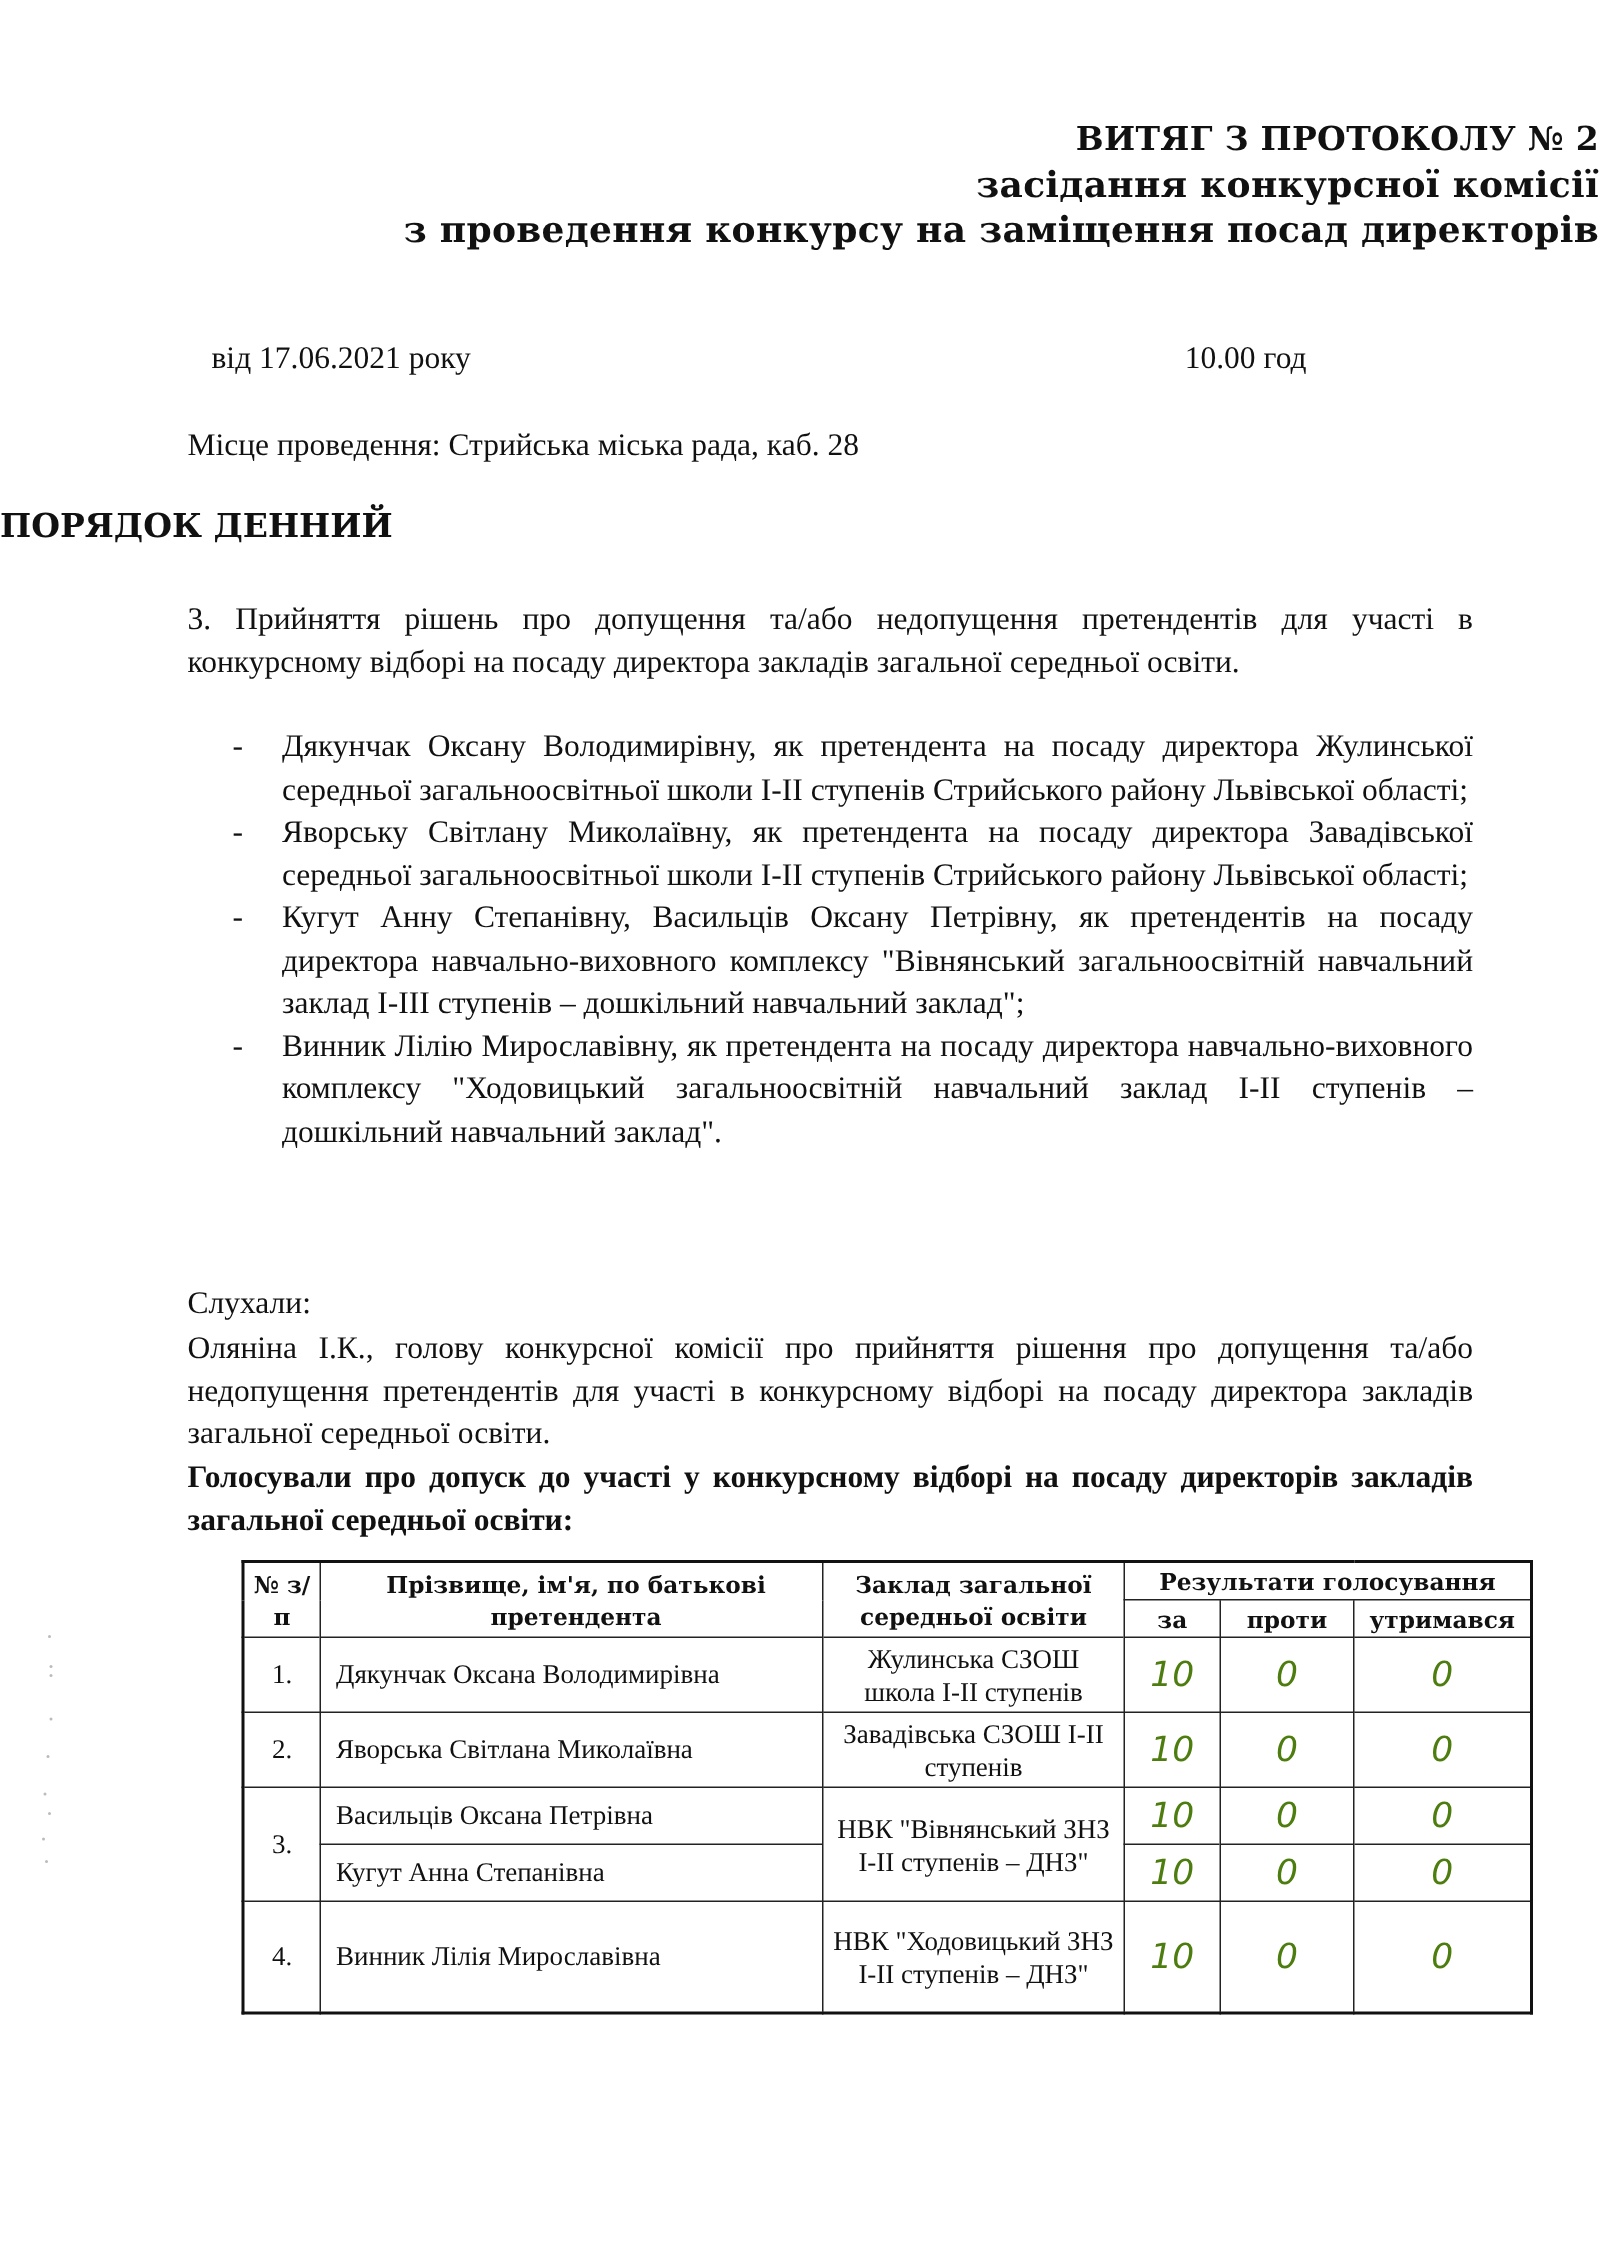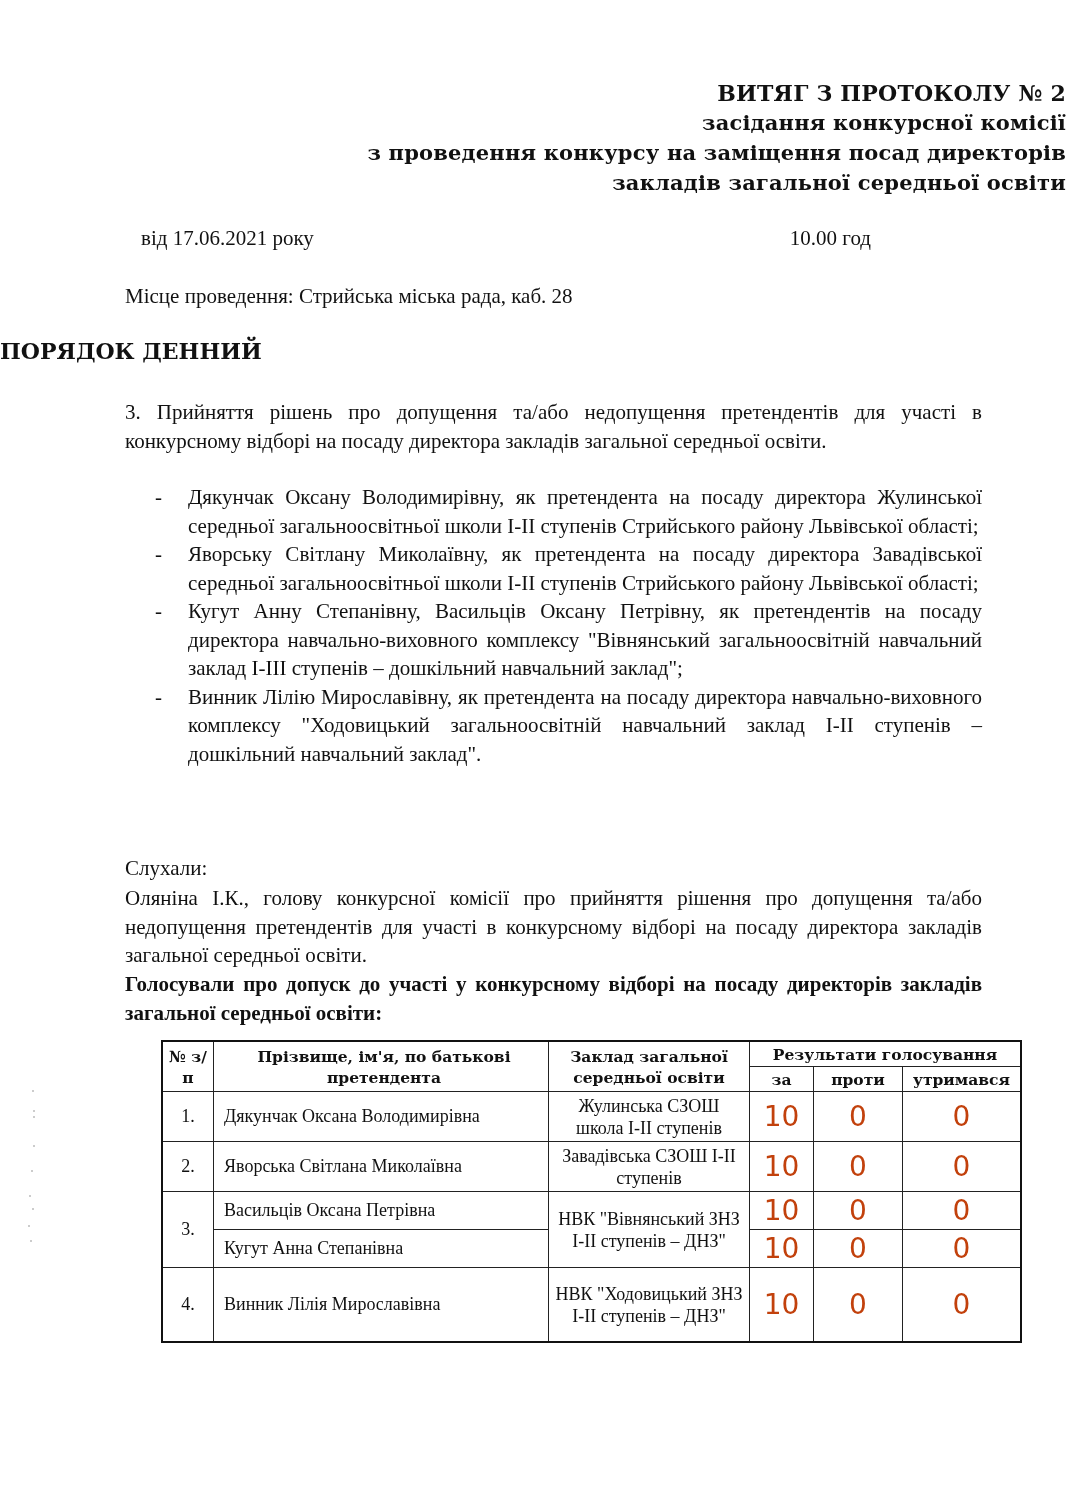--- a/index.html
+++ b/index.html
@@ -1,20 +1,20 @@
 <!DOCTYPE html>
 <html><head>
 <meta charset="utf-8">
 <style>
   html, body { margin: 0; padding: 0; background: #ffffff; }
   body { width: 1066px; height: 1502px; position: relative; overflow: hidden;
          font-family: "Liberation Serif", serif; color: #111; }
   .title-block { position: absolute; top: 78px; left: 0; width: 1066px; text-align: right;
                  font-family: "DejaVu Serif", serif; font-weight: bold; }
-  .title-block div { font-size: 21px; line-height: 30px; letter-spacing: 0.2px; }
+  .title-block div { font-size: 24px; line-height: 30px; letter-spacing: 0.2px; }
   .title-block .t1 { font-size: 22px; }
   .date-line { position: absolute; top: 226px; left: 141px; width: 730px; font-size: 21px; }
   .date-line .time { position: absolute; right: 0; top: 0; }
   .place { position: absolute; top: 284px; left: 125px; font-size: 21px; }
   .agenda-title { position: absolute; top: 338px; left: 0; width: 1066px; text-align: left;
                   font-family: "DejaVu Serif", serif; font-weight: bold; font-size: 22px; }
   .body-text { position: absolute; left: 125px; width: 857px; font-size: 21px; line-height: 28.5px;
                text-align: justify; }
   .p-intro { top: 398px; }
   .candidates { position: absolute; top: 483px; left: 125px; width: 857px; margin: 0; padding: 0;
@@ -28,39 +28,38 @@
   table.votes { position: absolute; top: 1040px; left: 125px; width: 861px; border-collapse: collapse;
                 font-size: 18px; border: 2.5px solid #111; margin-left: 36px; }
   table.votes td, table.votes th { border: 1.5px solid #222; padding: 0 4px; text-align: center;
                                    vertical-align: middle; }
   table.votes th { font-family: "DejaVu Serif", serif; font-weight: bold; font-size: 15.5px; line-height: 21px; }
   .col-num { width: 42px; }
   .col-name { width: 320px; text-align: left !important; padding-left: 10px !important; }
   .col-inst { width: 192px; line-height: 22px; }
   .col-za { width: 55px; }
   .col-proty { width: 80px; }
-  .hw { font-family: "DejaVu Sans", sans-serif; font-size: 28px; color: #c2410c; }
+  .hw { font-family: "DejaVu Sans", sans-serif; font-style: italic; font-size: 23px; color: #4d7c0f; }
   tr.h1 th { height: 24px; border-bottom: none; }
   tr.h1 th.res { border-bottom: 1.5px solid #222; }
   tr.h2 th { height: 24px; }
   tr.r1 td, tr.r2 td { height: 49px; }
   tr.r3a td, tr.r3b td { height: 37px; }
   tr.r3a td.sub { border-bottom: 1px dashed #444; }
   tr.r4 td { height: 73px; }
   .scan-dots { position: absolute; left: 24px; top: 1090px; width: 14px; height: 160px; }
   .scan-dots span { position: absolute; width: 2px; height: 2px; background: #bbb; border-radius: 1px; }
 </style>
 </head>
 <body>
 
 <div class="title-block">
   <div class="t1">ВИТЯГ З ПРОТОКОЛУ № 2</div>
   <div>засідання конкурсної комісії</div>
   <div>з проведення конкурсу на заміщення посад директорів</div>
-  <div>закладів загальної середньої освіти</div>
 </div>
 
 <div class="date-line">
   <span>від 17.06.2021 року</span>
   <span class="time">10.00 год</span>
 </div>
 
 <div class="place">Місце проведення: Стрийська міська рада, каб. 28</div>
 
 <div class="agenda-title">ПОРЯДОК ДЕННИЙ</div>

